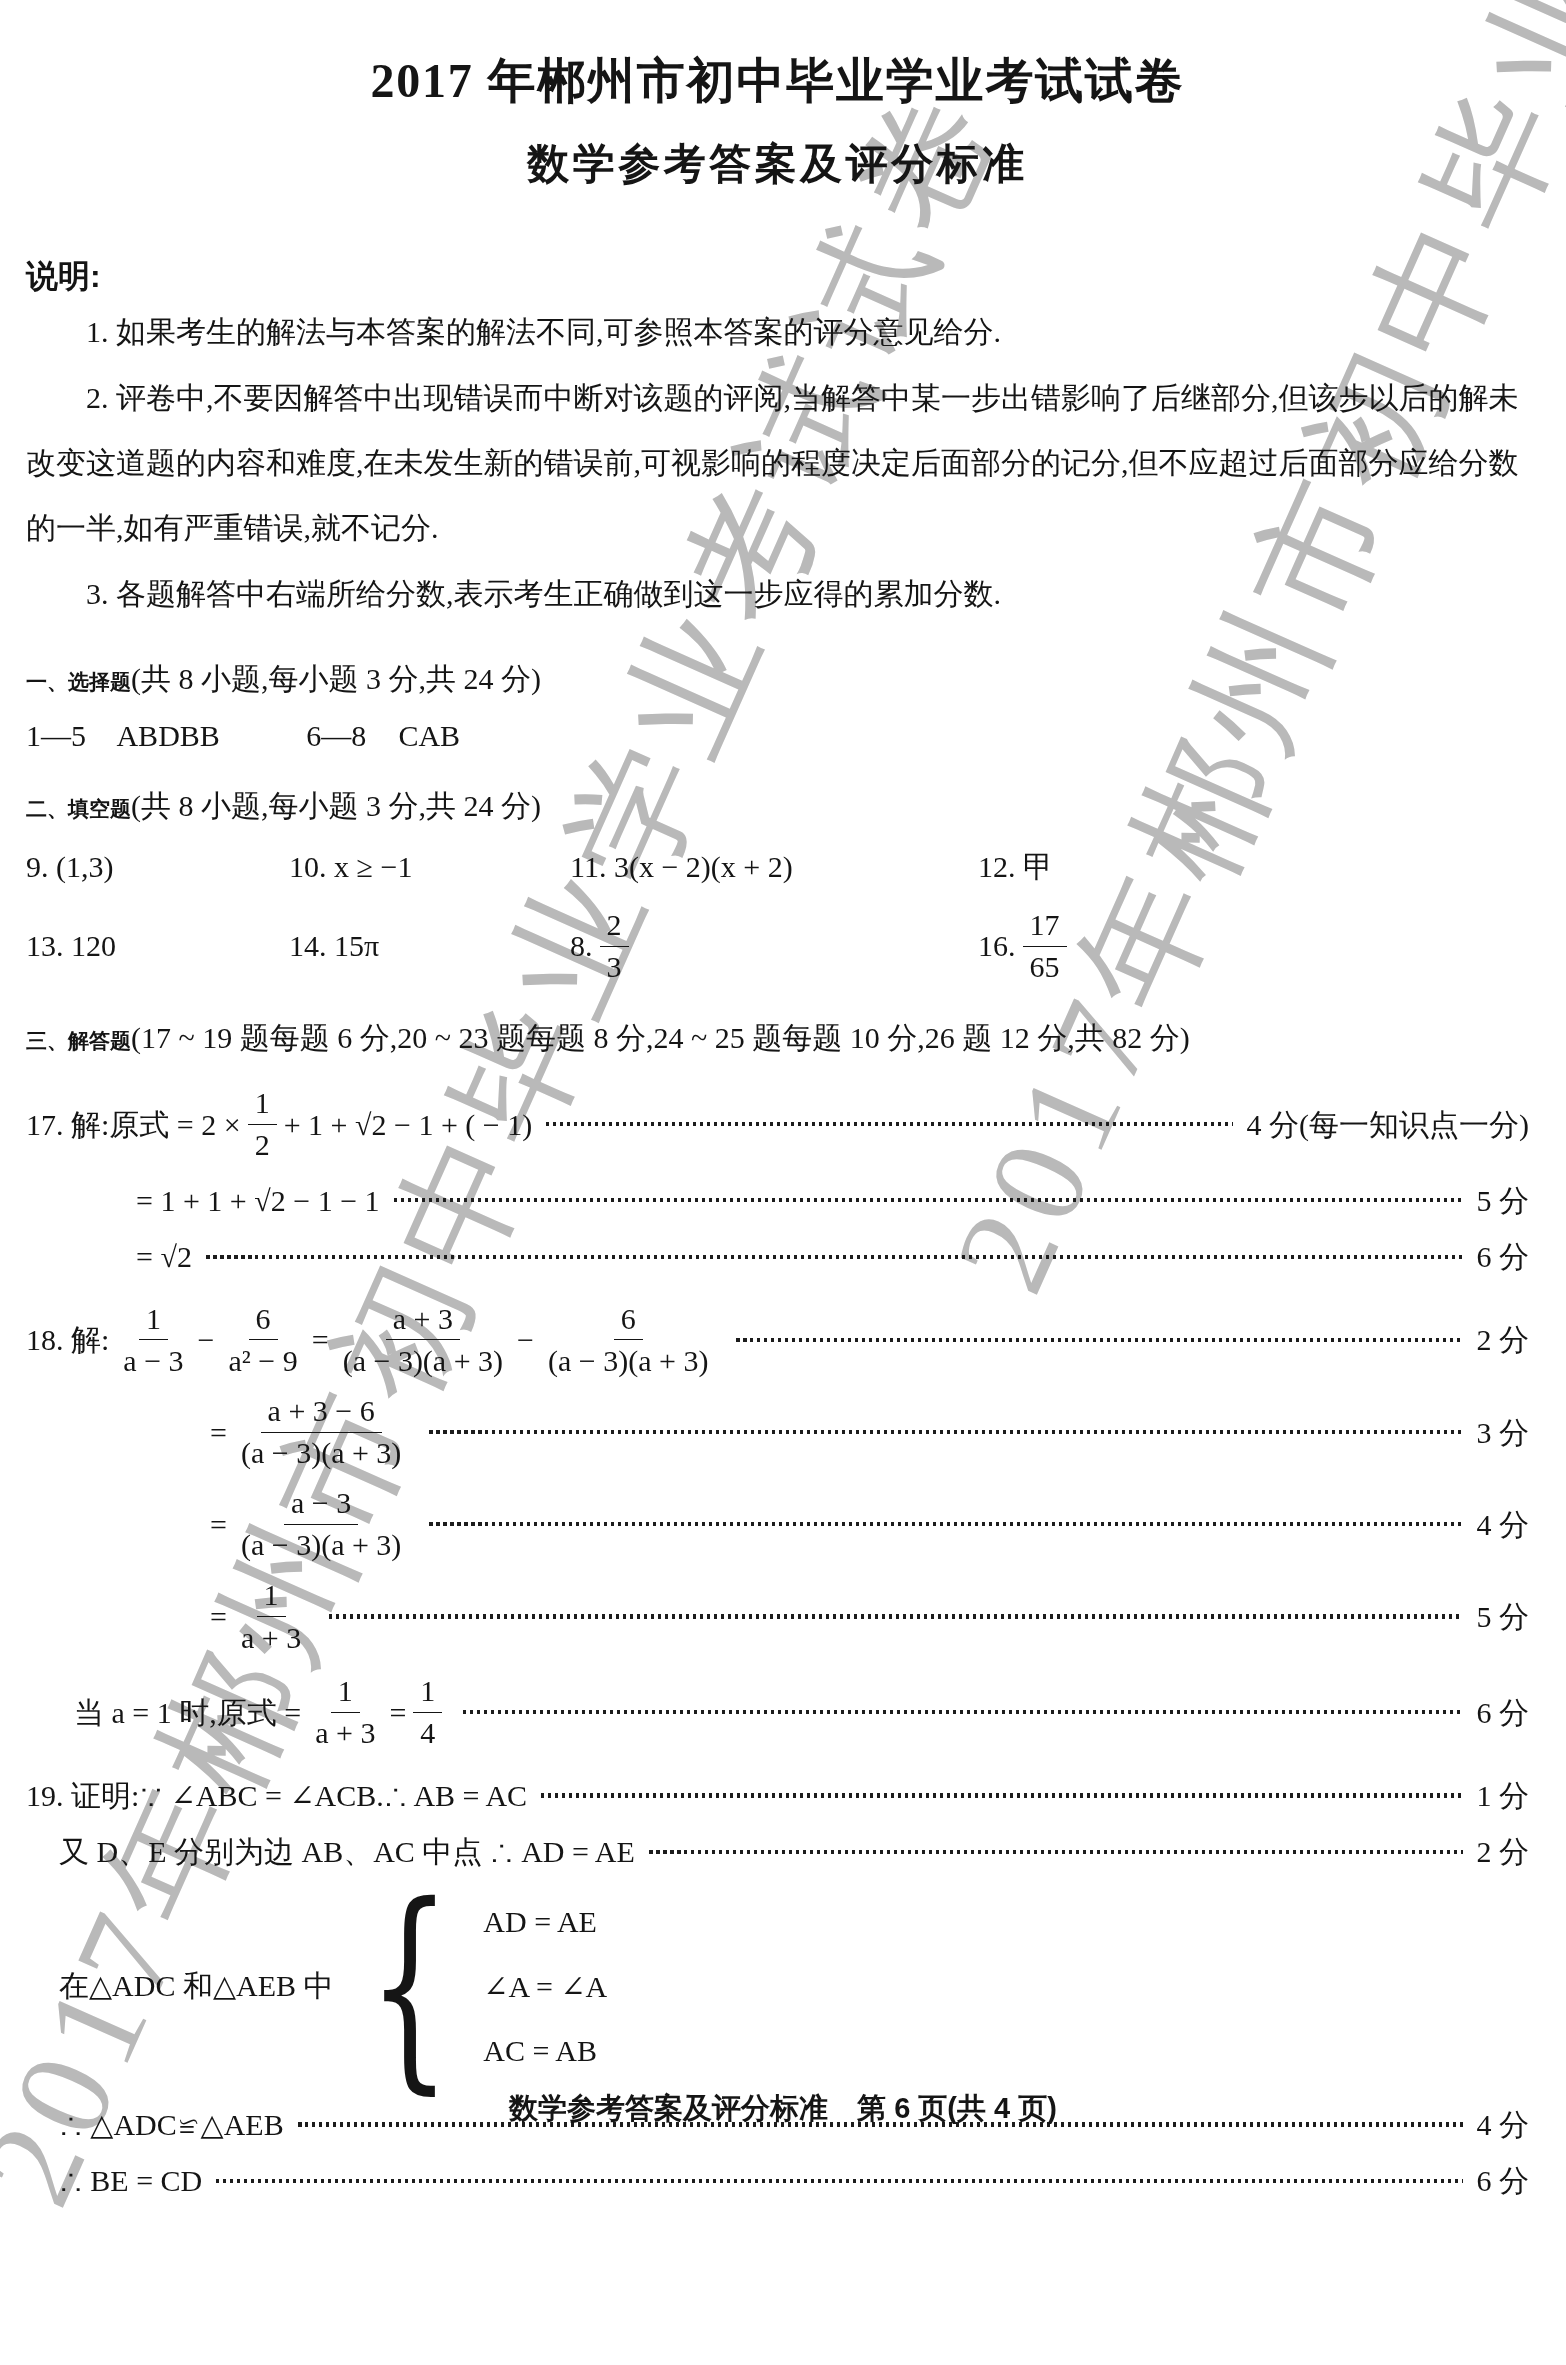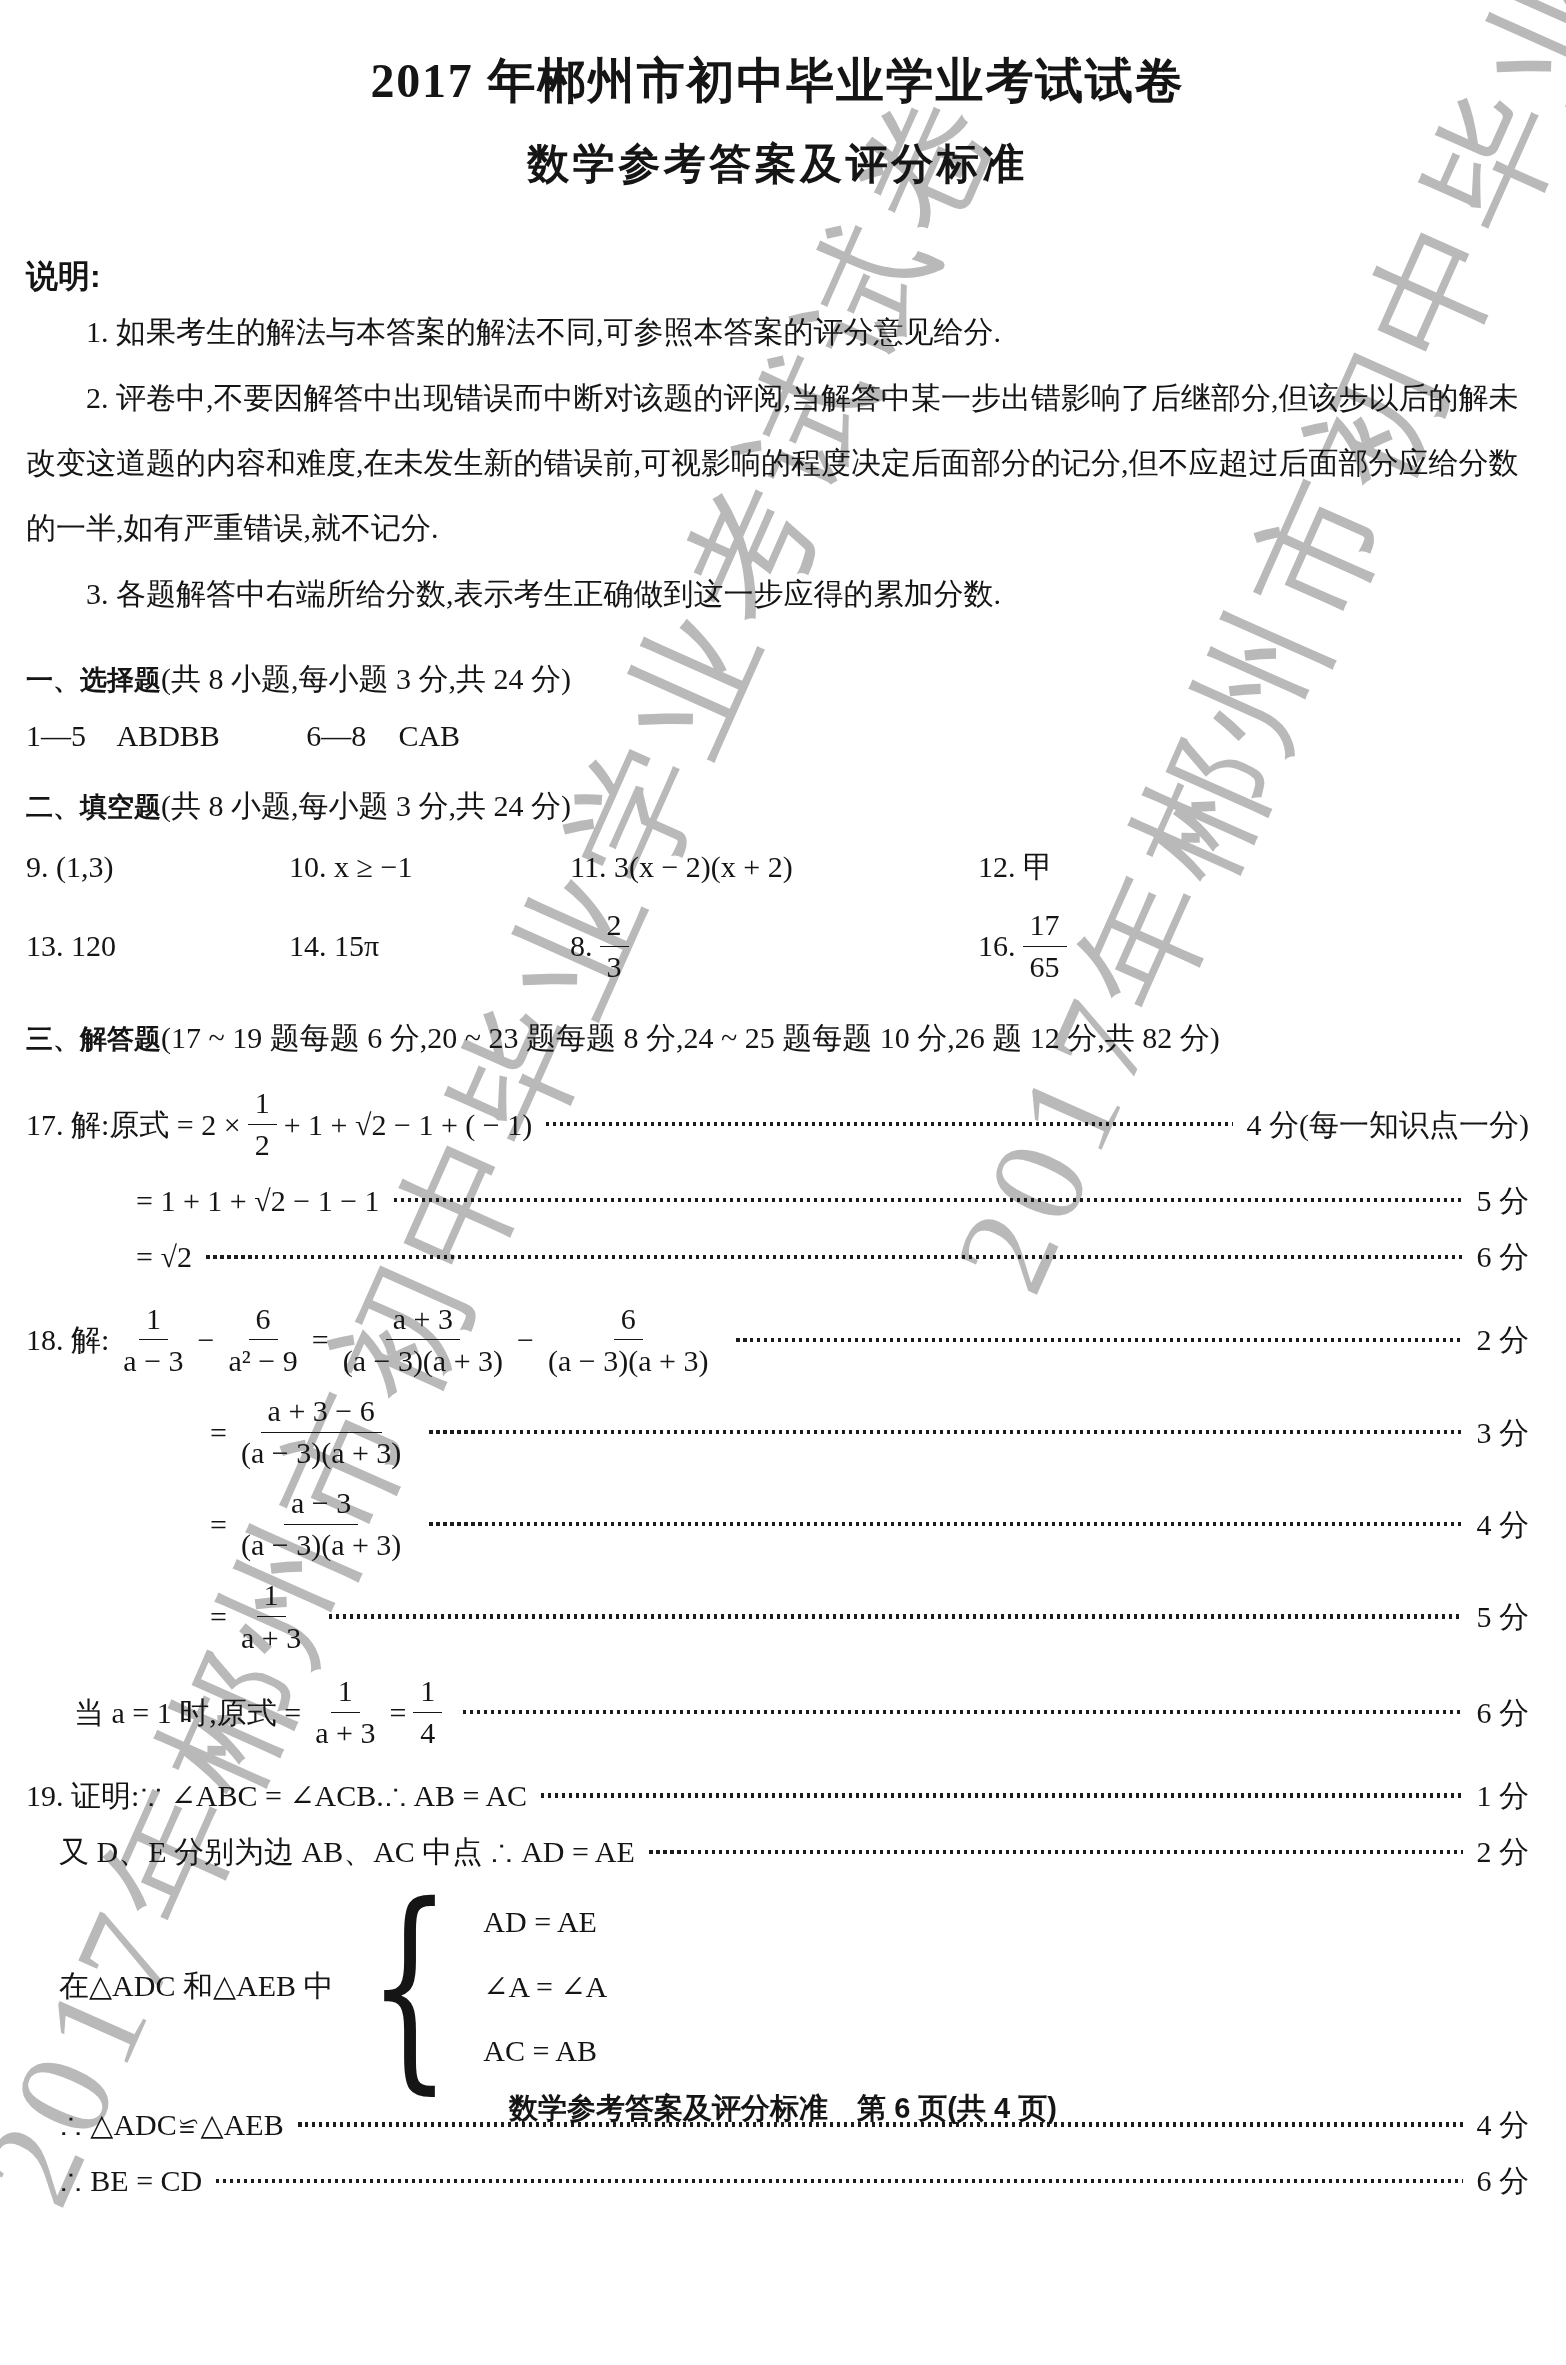--- a/index.html
+++ b/index.html
@@ -22,21 +22,21 @@
     position:relative; z-index:1; box-sizing:border-box;
     width:1566px; height:2152px; padding:24.6px 37px 0 26px;
   }
   .title   { text-align:center; font-size:48px; font-weight:bold; margin-top:24.6px; letter-spacing:1.8px; }
   .subtitle{ text-align:center; font-size:42px; font-weight:bold; margin-top:23px;
              font-family:Liberation Serif, serif; letter-spacing:3.5px; }
   .notes-heading { font-weight:bold; font-size:32px; margin-top:63px;
              font-family:"Liberation Sans","DejaVu Sans",sans-serif; }
   .note-p  { margin:0; text-indent:2em; line-height:2.18; }
   .sec     { margin-top:30px; line-height:1.5; }
-  .sec-bold{ font-weight:bold; font-family:"Liberation Sans","DejaVu Sans",sans-serif; font-size:27px; }
+  .sec-bold{ font-weight:bold; font-family:"Liberation Sans","DejaVu Sans",sans-serif; font-size:21px; }
   .sec-rest{ font-size:30px; }
   .answers-line { margin-top:17.5px; }
   .answers-line .lbl { margin-right:24.6px; }
   .answers-line .gap { margin-left:79px; }
   .fill-grid {
     display:grid; grid-template-columns:263px 281px 408px 1fr;
     align-items:center; margin-top:19.3px;
   }
   .fill-cell { display:flex; align-items:center; }
   .frac { display:inline-flex; flex-direction:column; align-items:center;

